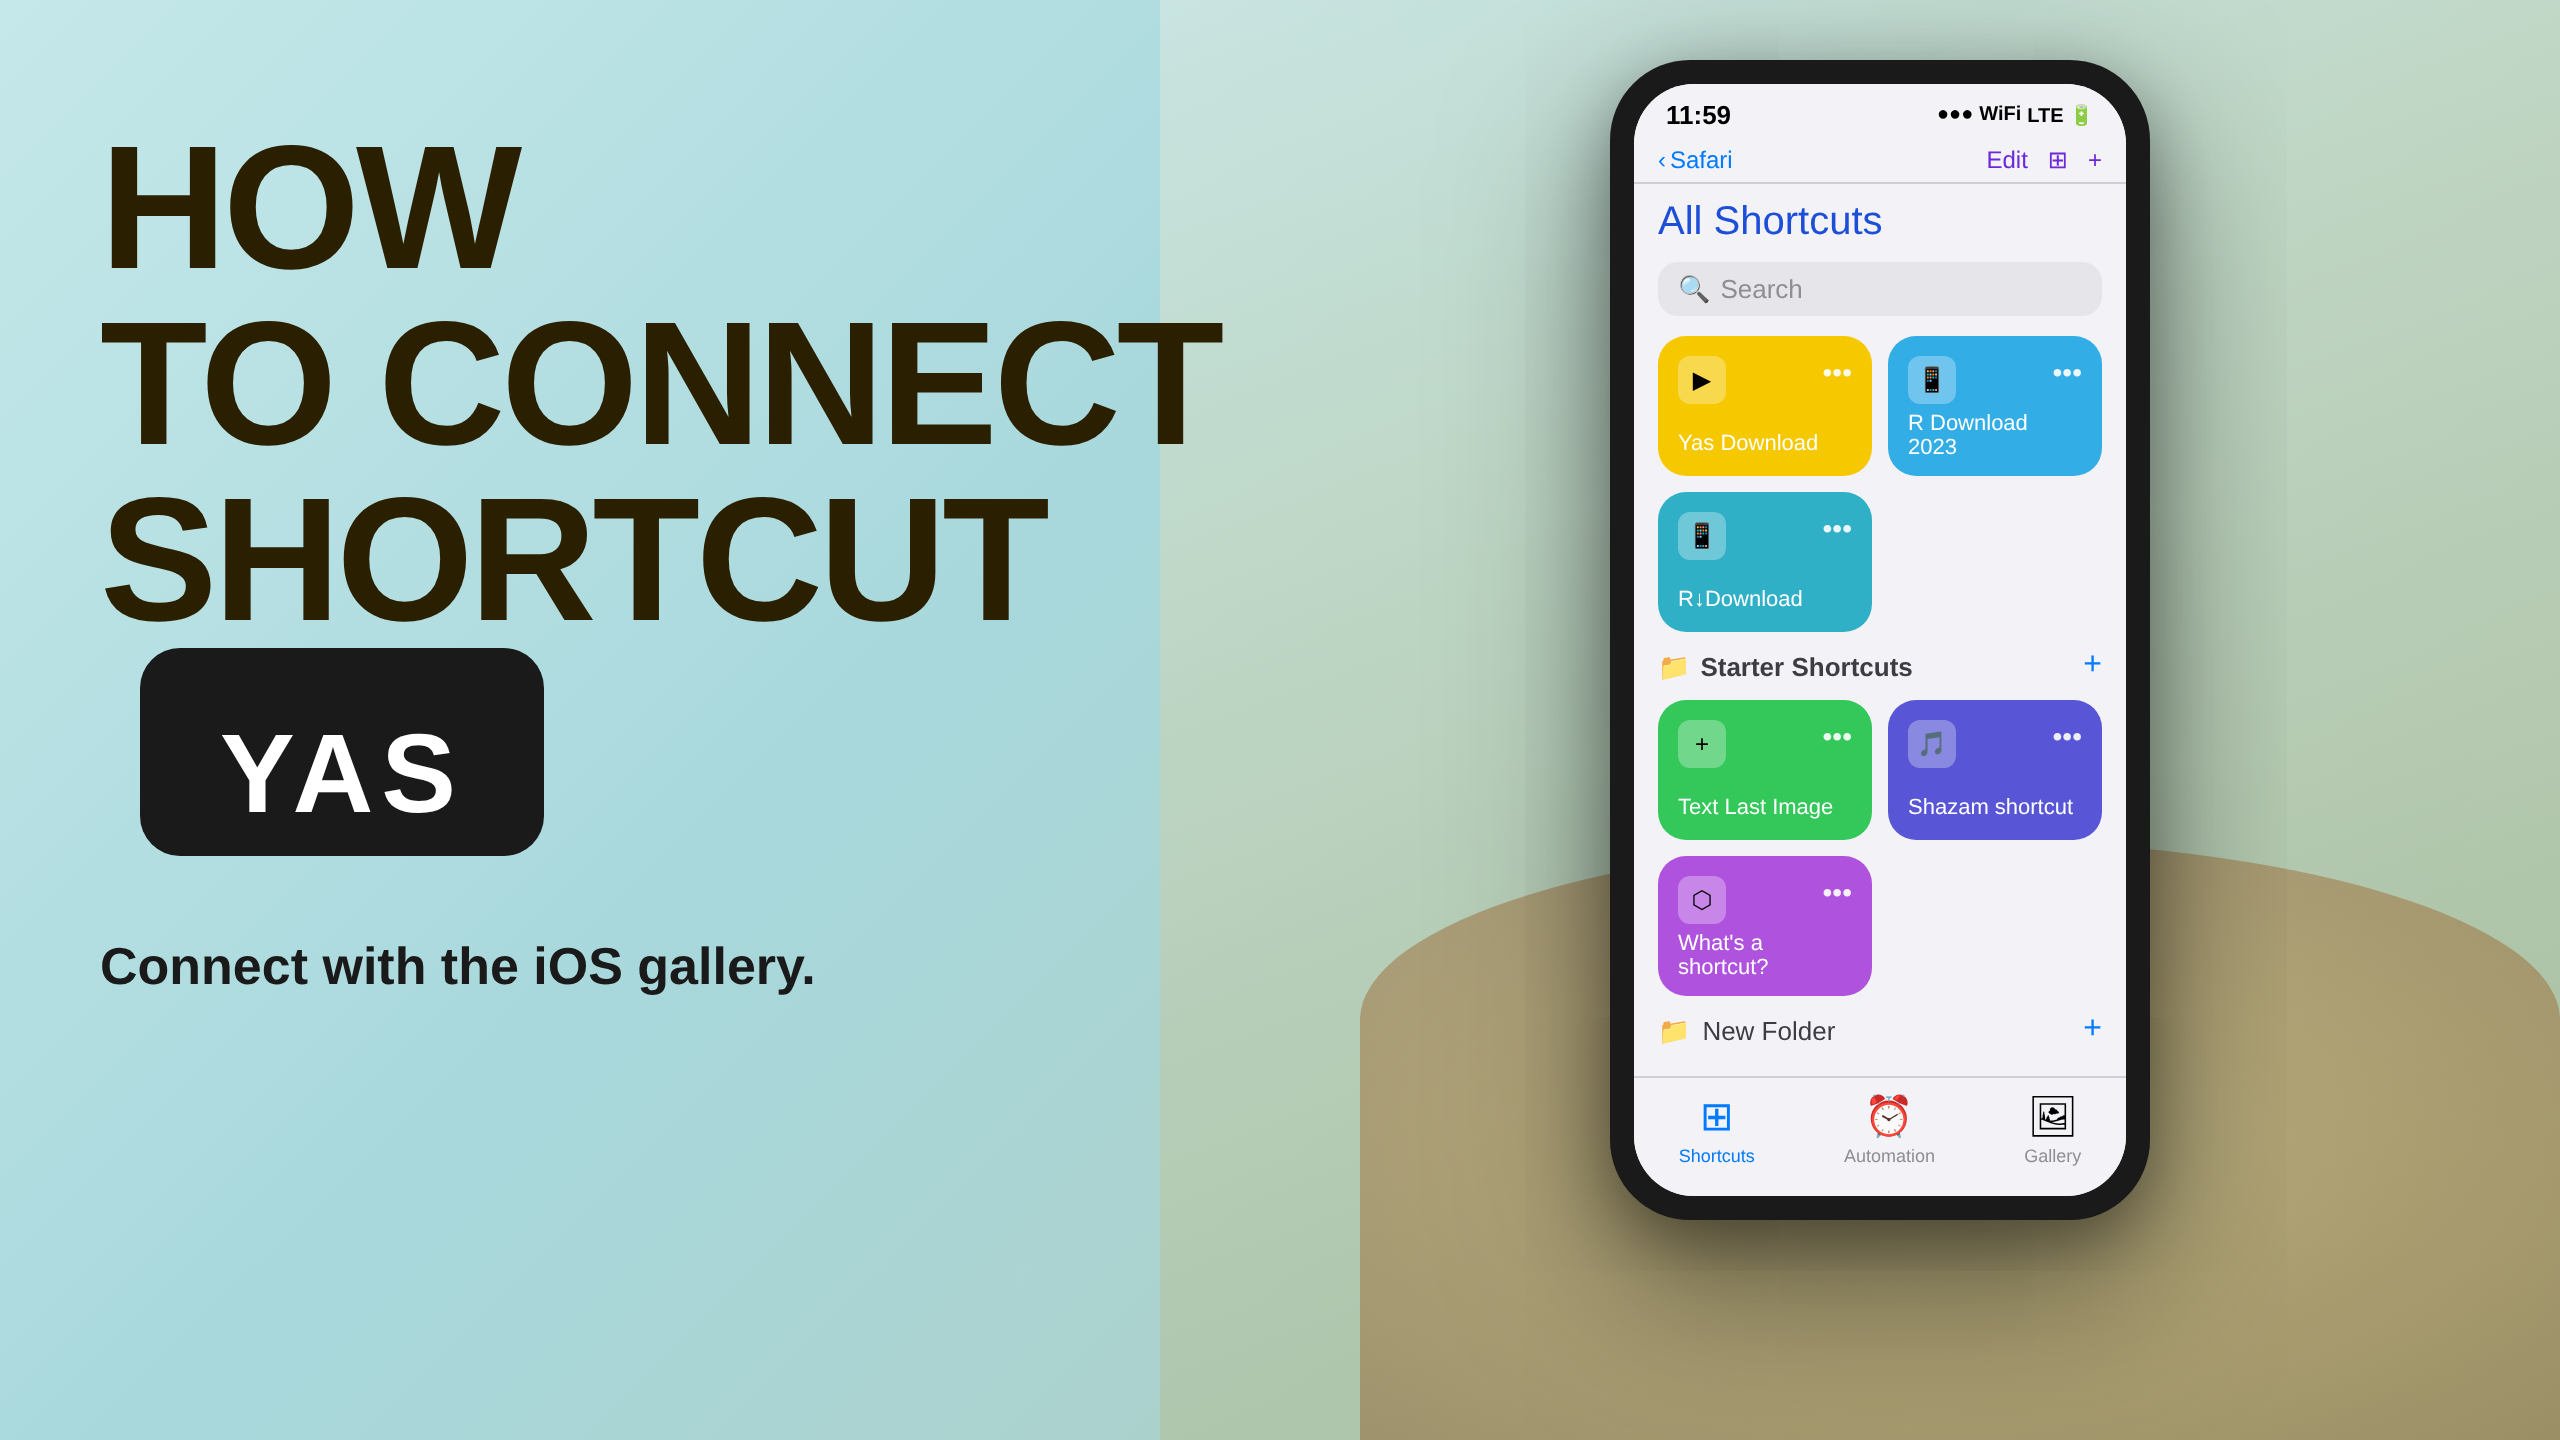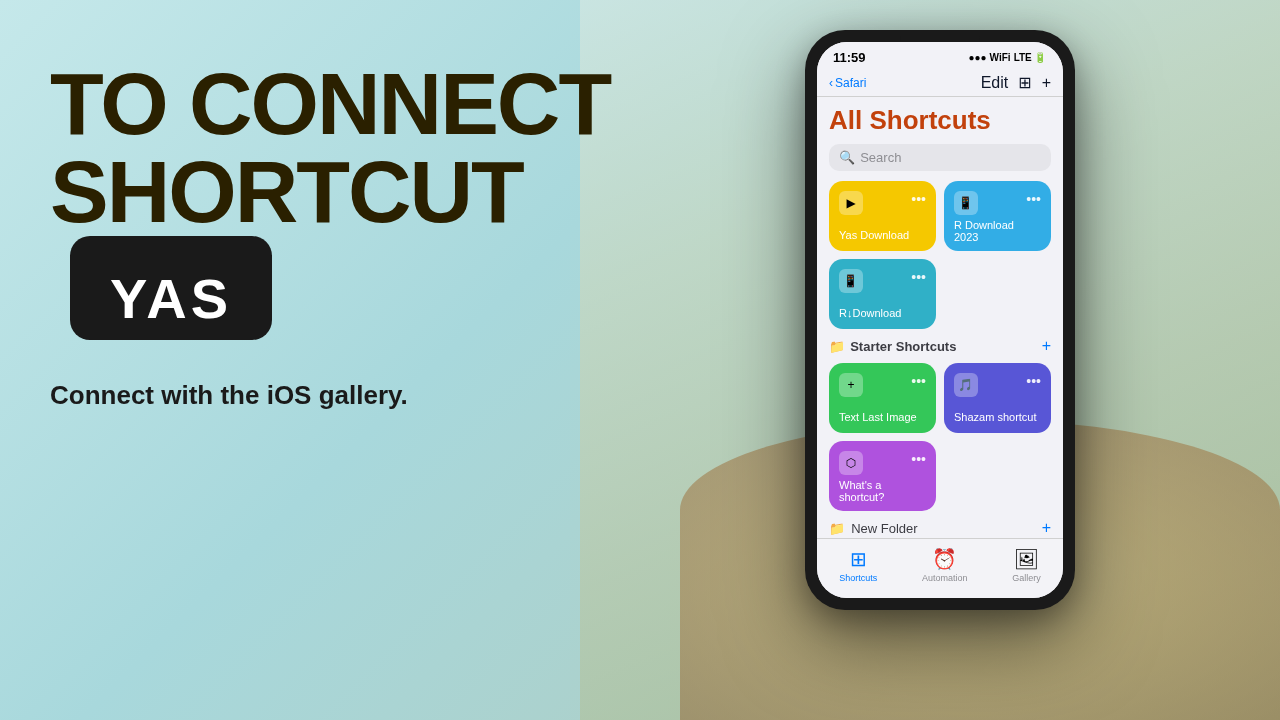--- a/index.html
+++ b/index.html
@@ -166,36 +166,36 @@
     }
 
     .nav-actions {
       margin-left: auto;
       display: flex;
       gap: 10px;
       align-items: center;
     }
 
     .nav-action {
-      color: #0f172a;
-      font-size: 16px;
+      color: #6d28d9;
+      font-size: 12px;
     }
 
     
     .shortcuts-content {
       background: #f2f2f7;
       padding: 8px 12px;
       height: calc(100% - 100px);
       overflow: hidden;
     }
 
     .page-title {
-      font-size: 26px;
-      font-weight: 700;
-      color: #c2410c;
+      font-size: 20px;
+      font-weight: 400;
+      color: #1d4ed8;
       margin-bottom: 8px;
     }
 
     .search-bar {
       background: #e5e5ea;
       border-radius: 10px;
       padding: 6px 10px;
       font-size: 13px;
       color: #8e8e93;
       display: flex;
@@ -350,20 +350,21 @@
 </head>
 <body>
 
 <div class="scene">
 
   <div class="bg-photo"></div>
   <div class="bg-wood"></div>
 
   <div class="left-panel">
     <div class="main-title">
+      <span class="title-line">HOW</span>
       <span class="title-line">TO CONNECT</span>
       <span class="title-line">
         <span>SHORTCUT</span>
         <span class="yas-badge">
           <span class="yas-text">YAS</span>
         </span>
       </span>
     </div>
     <div class="subtitle">Connect with the iOS gallery.</div>
   </div>

